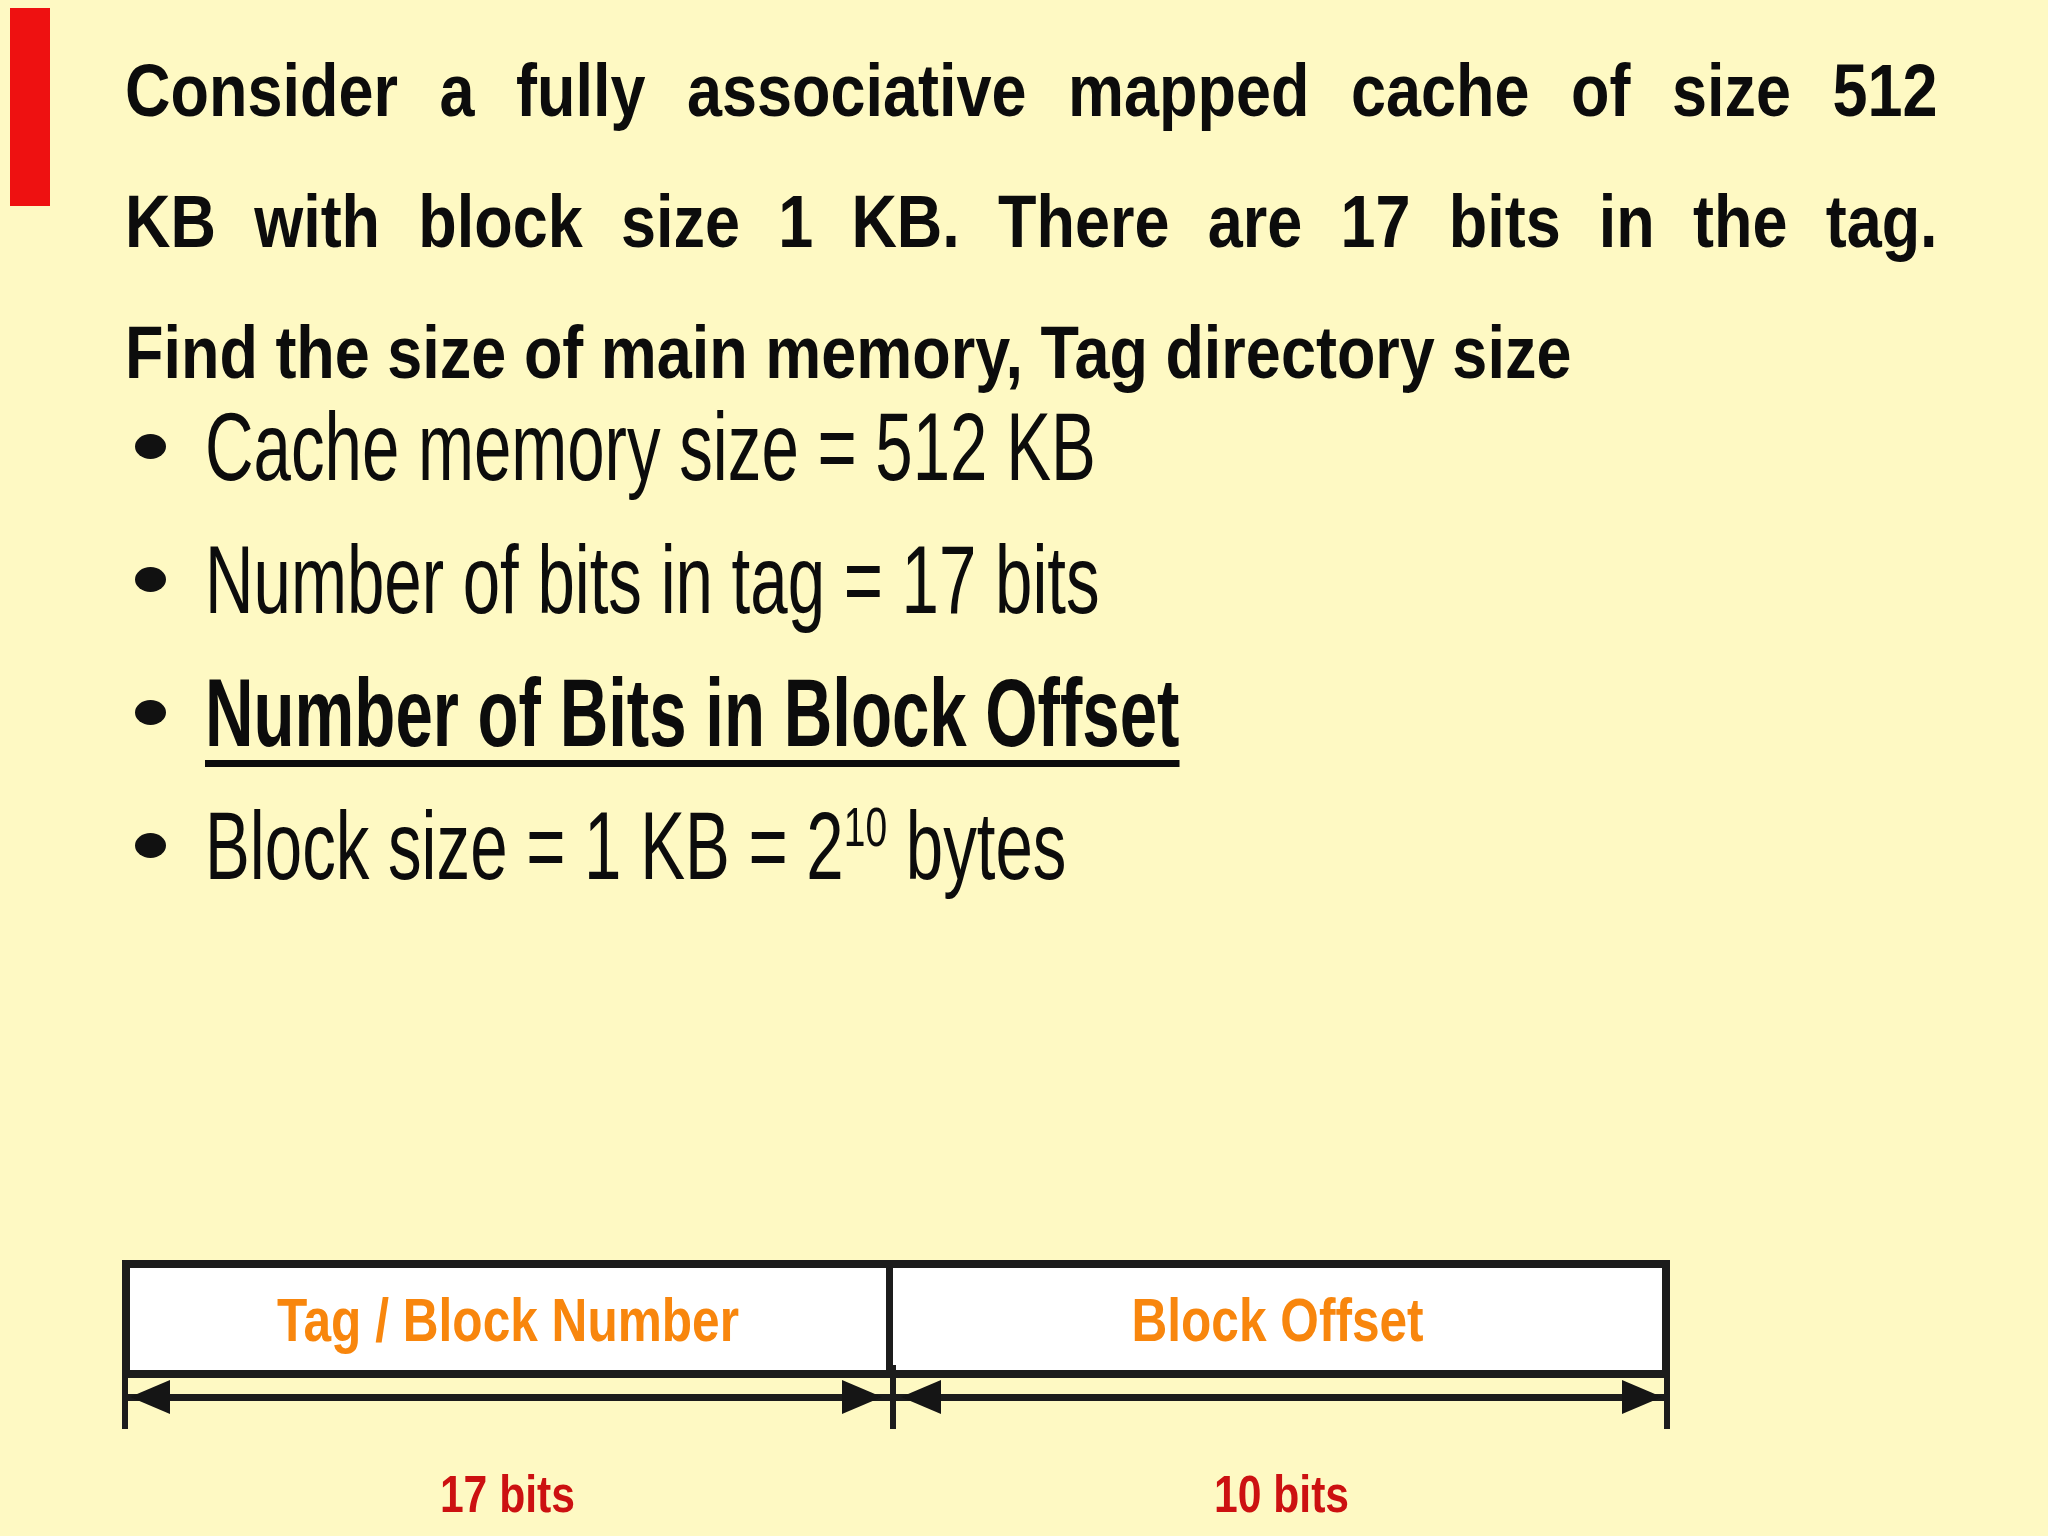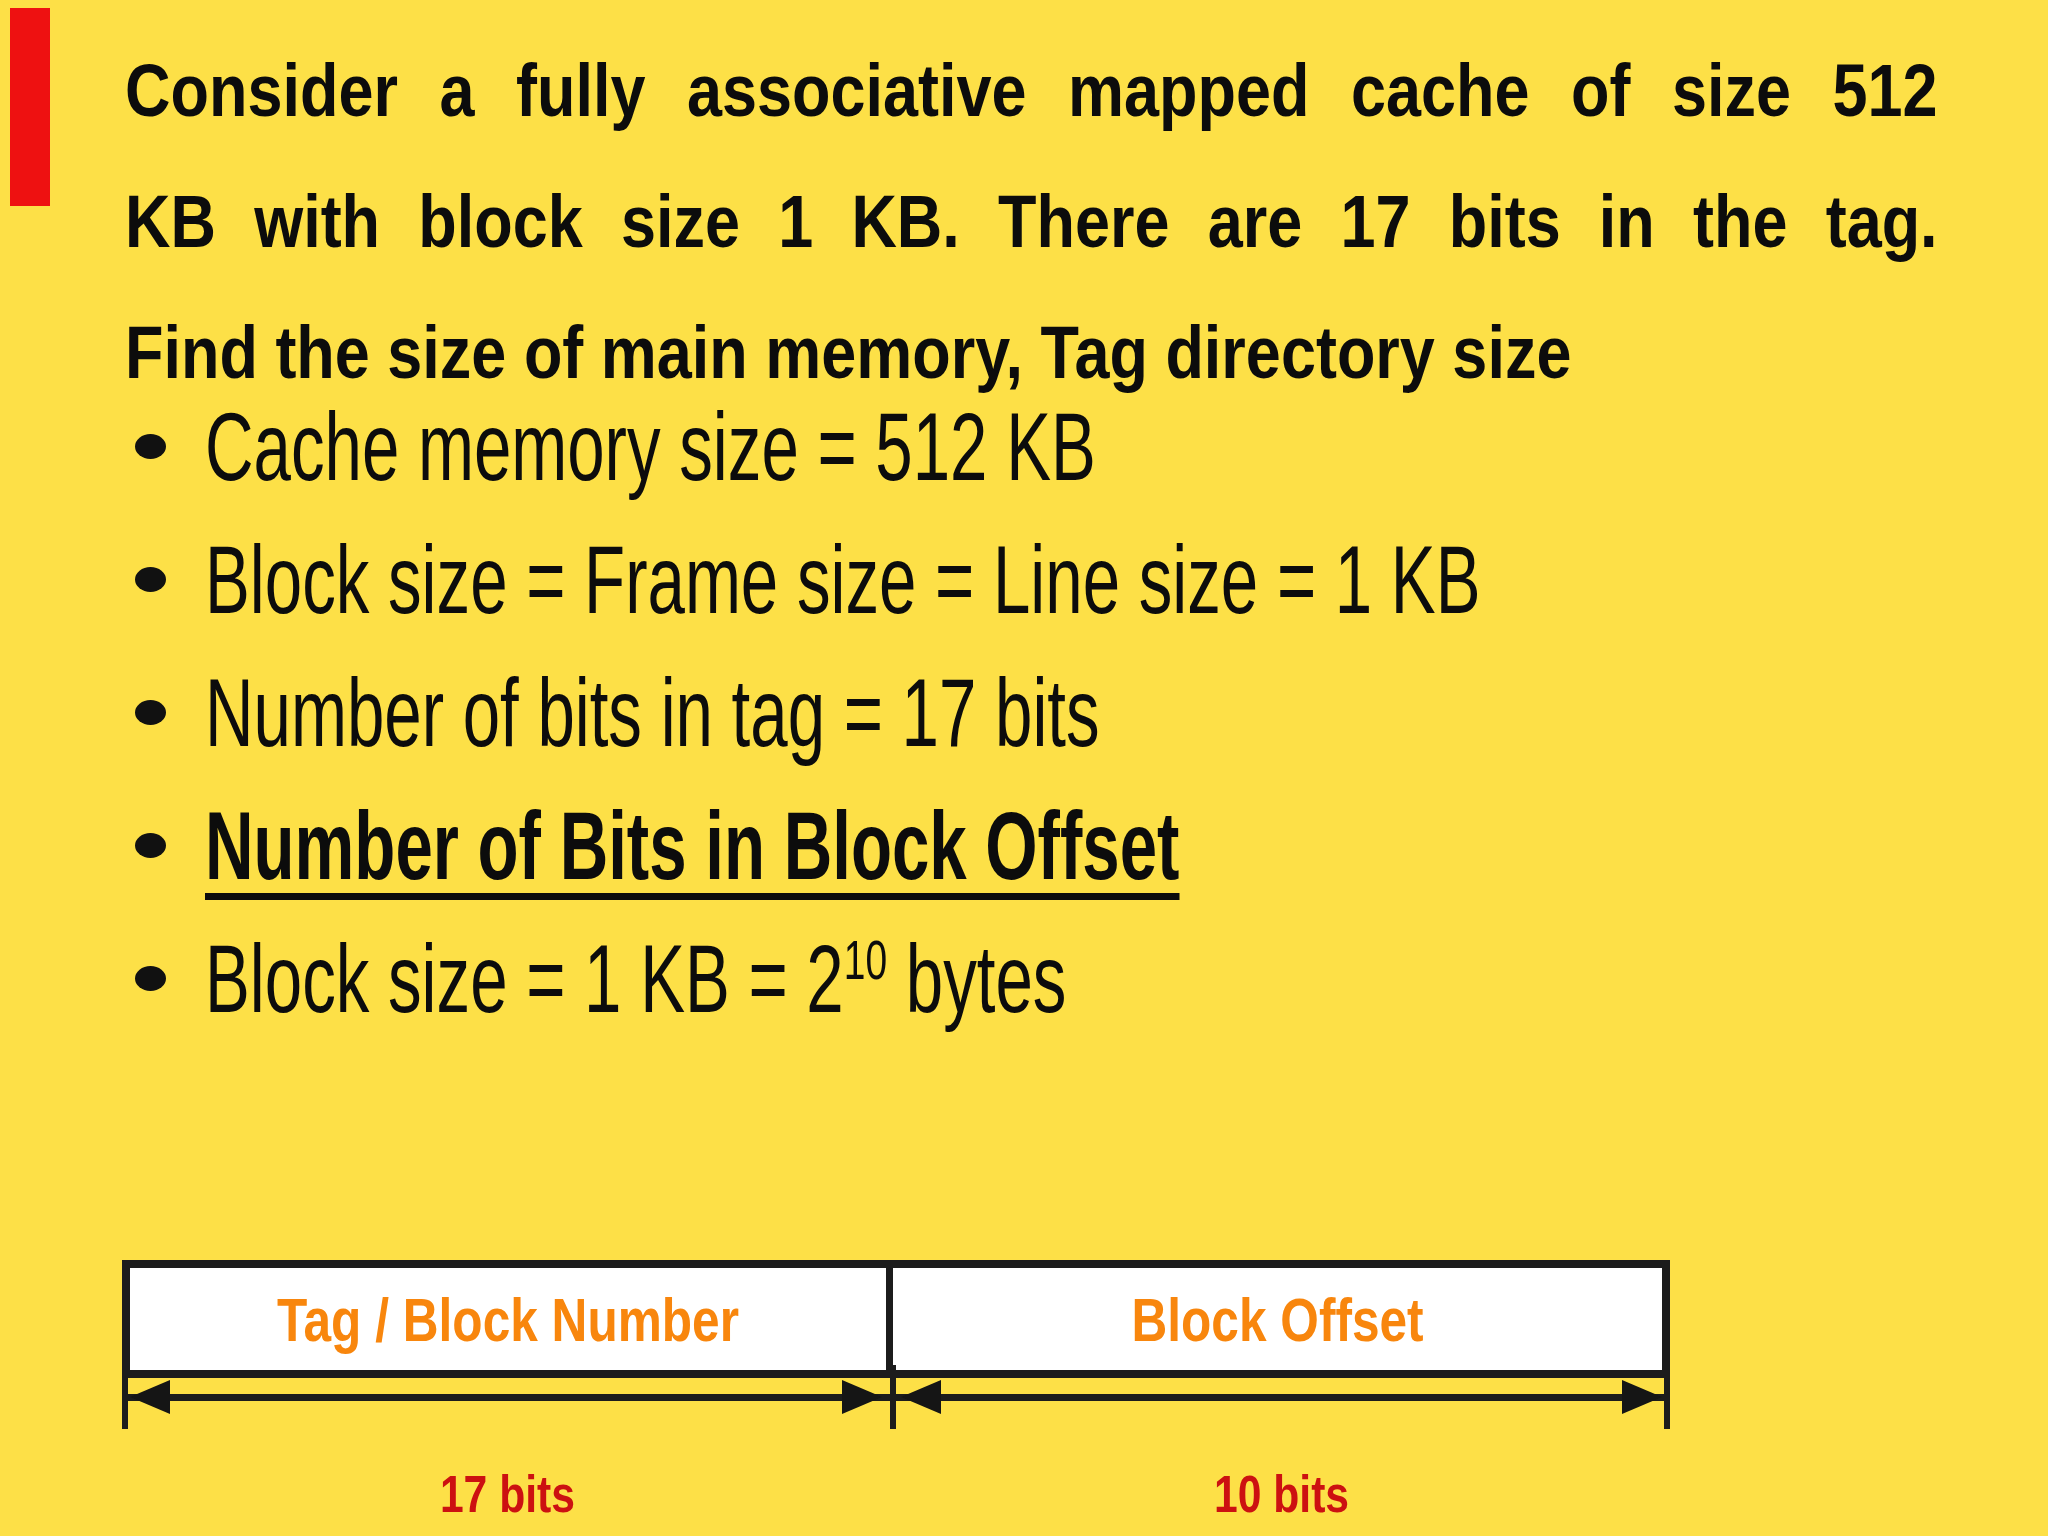--- a/index.html
+++ b/index.html
@@ -1,20 +1,20 @@
 <!DOCTYPE html>
 <html><head>
 <meta charset="utf-8">
 <style>
   html, body { margin: 0; padding: 0; background: #ffffff; }
   .slide {
     position: relative;
     width: 2048px;
     height: 1536px;
-    background: #fde047;
+    background: #fef9c3;
     overflow: hidden;
     font-family: "Liberation Sans", sans-serif;
     color: #0c0c0c;
   }
 
   
   .red-bar {
     position: absolute;
     left: 10px; top: 8px;
     width: 40px; height: 198px;
@@ -159,24 +159,20 @@
   <div class="heading">
     <div class="h-line">Consider a fully associative mapped cache of size 512</div>
     <div class="h-line">KB with block size 1 KB. There are 17 bits in the tag.</div>
     <div class="h-line last">Find the size of main memory, Tag directory size</div>
   </div>
 
   <ul class="bullets">
     <li>
       <span class="dot"></span>
       <span class="btxt">Cache memory size = 512 KB</span>
-    </li>
-    <li>
-      <span class="dot"></span>
-      <span class="btxt">Block size = Frame size = Line size = 1 KB</span>
     </li>
     <li>
       <span class="dot"></span>
       <span class="btxt">Number of bits in tag = 17 bits</span>
     </li>
     <li class="emph">
       <span class="dot"></span>
       <span class="btxt">Number of Bits in Block Offset</span>
     </li>
     <li>

